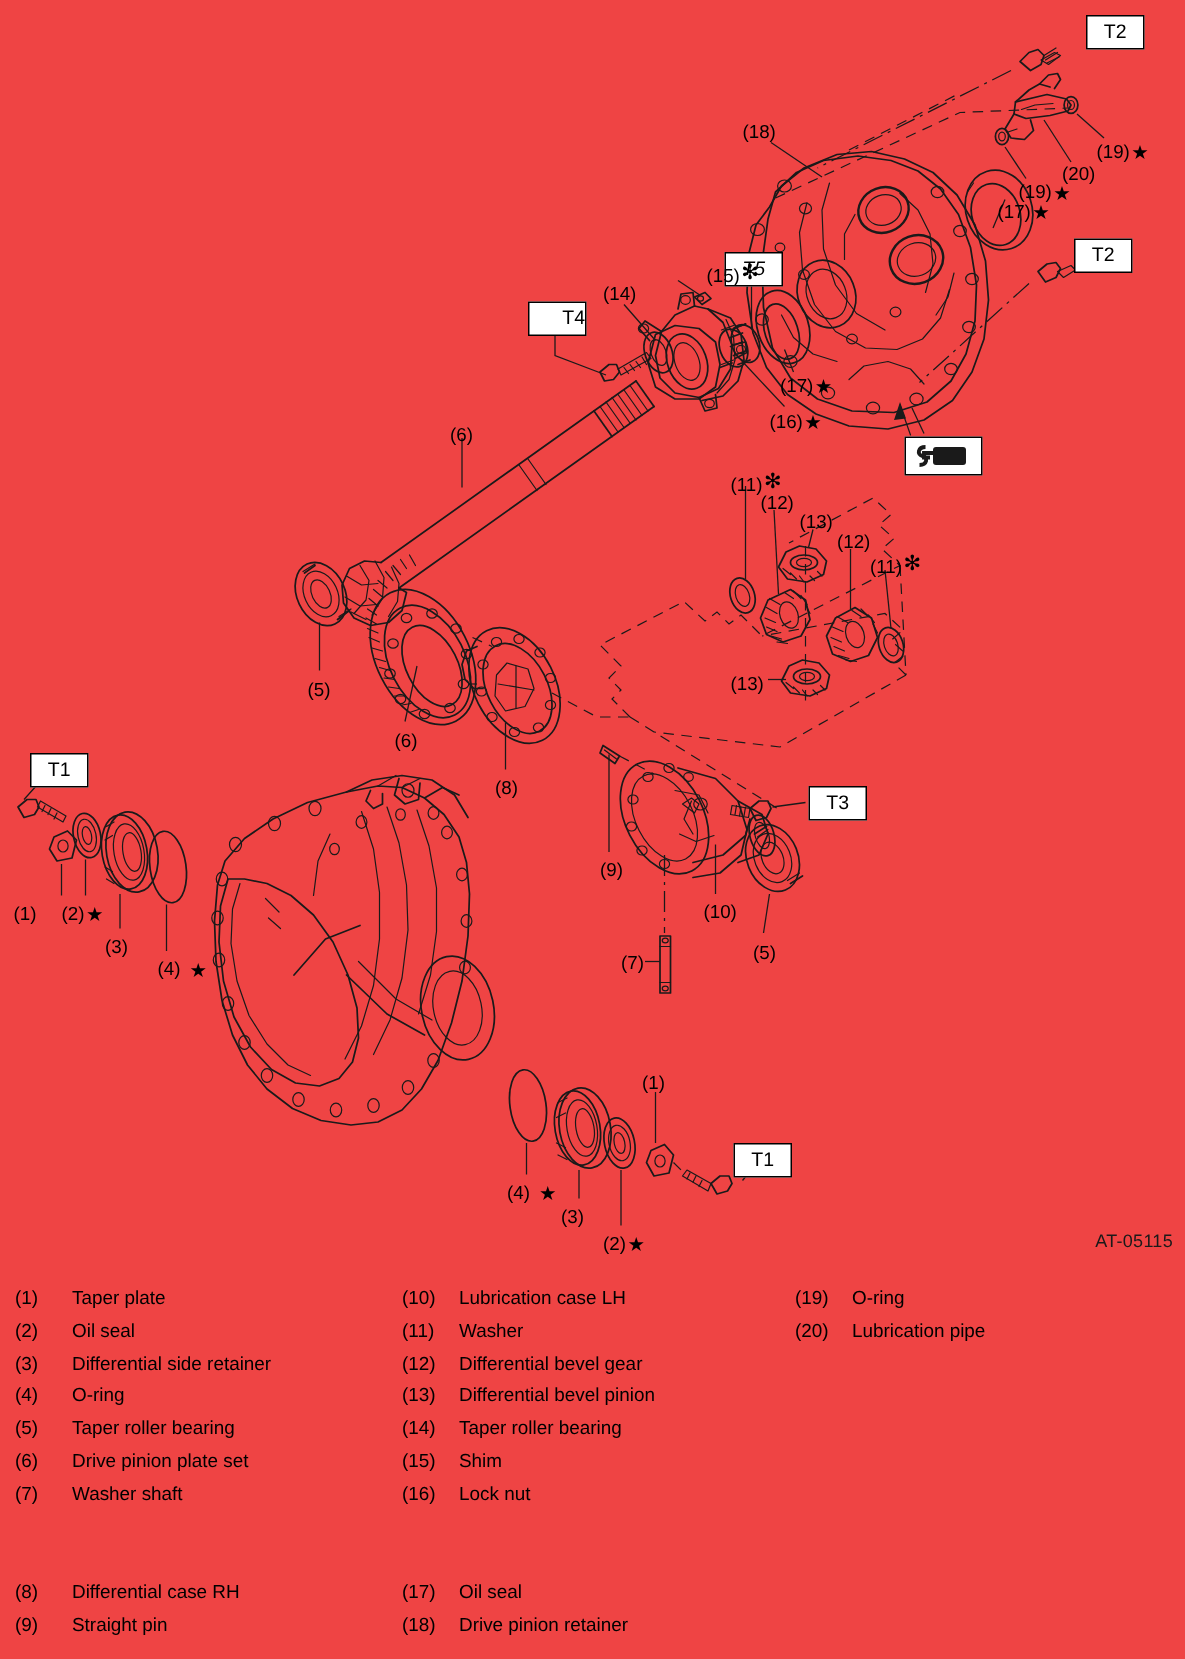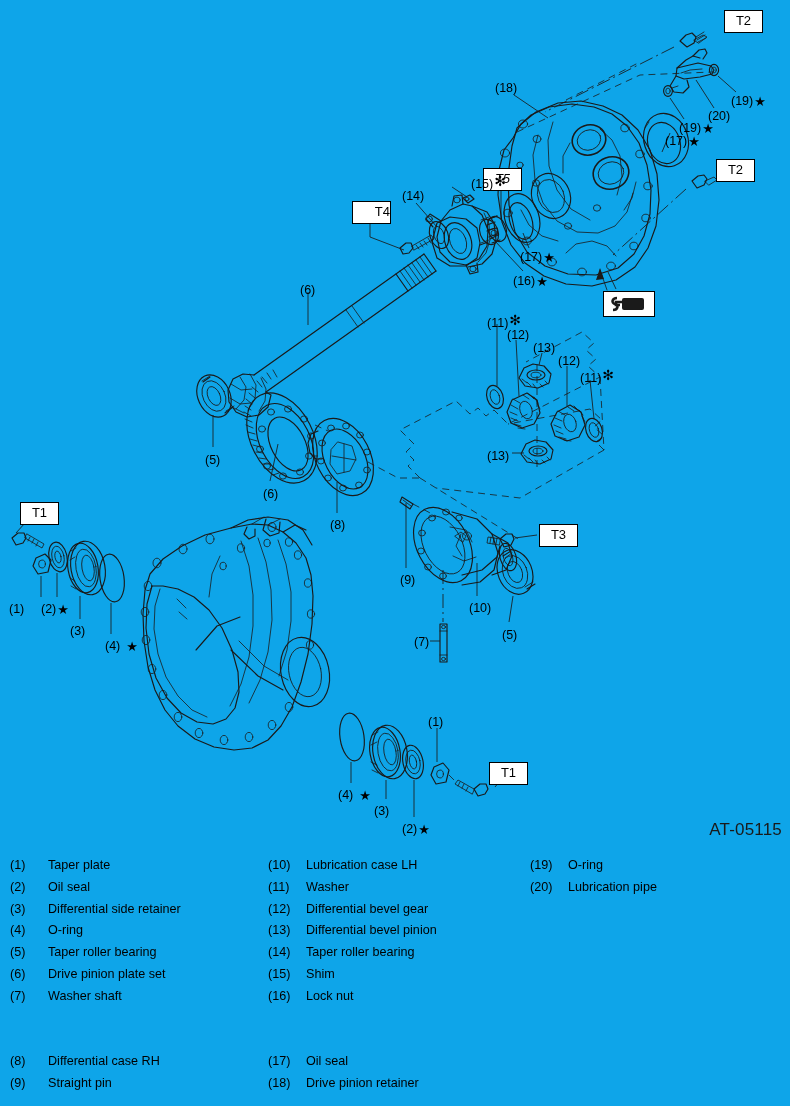--- a/index.html
+++ b/index.html
@@ -6,21 +6,21 @@
   html,body{margin:0;padding:0;background:#ffffff;}
   body{
     font-family:"Liberation Sans", sans-serif;
     color:#000;
     -webkit-font-smoothing:antialiased;
   }
   #page{
     position:relative;
     width:790px;
     height:1106px;
-    background:#0ea5e9;
+    background:#ef4444;
     overflow:hidden;
   }
 
   
   #diagram-area{
     position:absolute;
     left:0; top:0;
     width:790px; height:850px;
   }
   #diagram-svg{
@@ -70,21 +70,21 @@
     left:603px; top:291px;
     width:50px; height:24px;
     border:1.6px solid #000;
     background:#fff;
   }
 
   
   #figure-code{
     position:absolute;
     right:8px; top:820px;
-    font-size:17px;
+    font-size:12px;
     letter-spacing:0.2px;
     color:#1a1a1a;
   }
 
   
   #legend{
     position:absolute;
     left:0; top:858px;
     width:790px; height:248px;
     font-size:12.6px;

